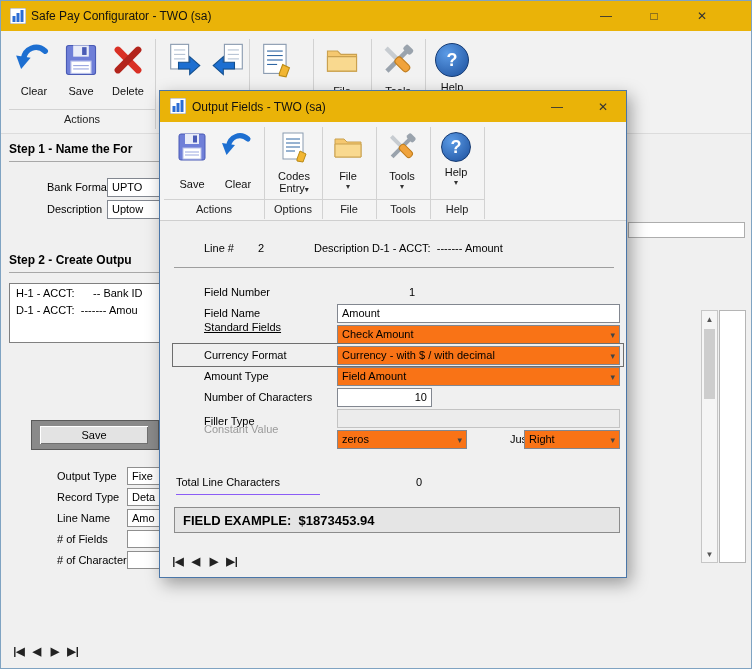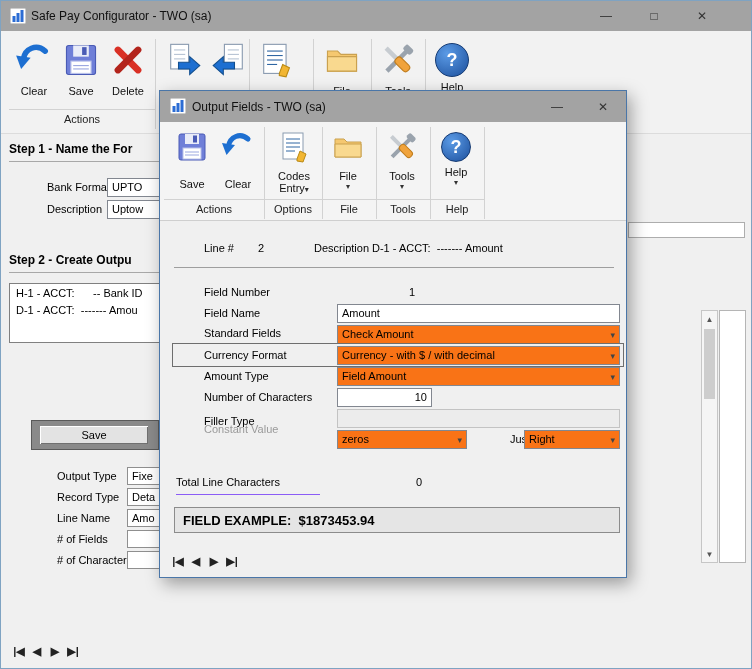--- a/index.html
+++ b/index.html
@@ -3,21 +3,21 @@
 <meta charset="utf-8">
 <style>
   * { box-sizing: border-box; margin: 0; padding: 0; }
   body { font-family: "Liberation Sans", sans-serif; background: #d8d8d8; cursor: default; }
   #root { position: relative; width: 752px; height: 669px; background: #f0f0f0;
           border: 1px solid #7fa3c2; overflow: hidden; }
   .abs { position: absolute; }
   .pre { white-space: pre; }
 
   
-  .titlebar { background: #a3a3a3; display: flex; align-items: center; }
+  .titlebar { background: #eab308; display: flex; align-items: center; }
   .titletext { font-size: 12px; color: #111; margin-left: 6px; }
   .winctrl { position: absolute; top: 0; height: 30px; width: 46px;
              display: flex; align-items: center; justify-content: center;
              font-size: 12px; color: #333; }
 
   
   .tbtn { position: absolute; display: flex; flex-direction: column; align-items: center; }
   .tlabel { font-size: 11px; color: #111; margin-top: 2px; line-height: 12px; }
   .drop { font-size: 8px; color: #333; line-height: 10px; }
   .vsep { position: absolute; width: 1px; background: #d2d2d2; }
@@ -315,21 +315,21 @@
     <div class="lbl" style="left:126px;top:151px;">Description</div>
     <div class="lbl pre" style="left:184px;top:151px;">D-1 - ACCT:  ------- Amount</div>
     <div class="rule" style="left:14px;top:176px;width:440px;background:#9e9e9e;"></div>
 
     <div class="lbl" style="left:16px;top:195px;">Field Number</div>
     <div class="lbl num" style="left:177px;top:195px;width:78px;">1</div>
 
     <div class="lbl" style="left:16px;top:216px;">Field Name</div>
     <div class="fieldbox" style="left:177px;top:213px;width:283px;">Amount</div>
 
-    <div class="lbl" style="left:16px;top:236px;">Standard Fields</div>
+    <div class="lbl" style="left:16px;top:230px;text-decoration:underline;">Standard Fields</div>
     <div class="combo" style="left:177px;top:234px;width:283px;"><span>Check Amount</span><span class="arrow">▾</span></div>
 
     <div class="focusring" style="left:12px;top:252px;width:452px;height:24px;"></div>
     <div class="lbl" style="left:16px;top:258px;">Currency Format</div>
     <div class="combo" style="left:177px;top:255px;width:283px;"><span>Currency - with $ / with decimal</span><span class="arrow">▾</span></div>
 
     <div class="lbl" style="left:16px;top:279px;">Amount Type</div>
     <div class="combo" style="left:177px;top:276px;width:283px;"><span>Field Amount</span><span class="arrow">▾</span></div>
 
     <div class="lbl" style="left:16px;top:300px;">Number of Characters</div>

